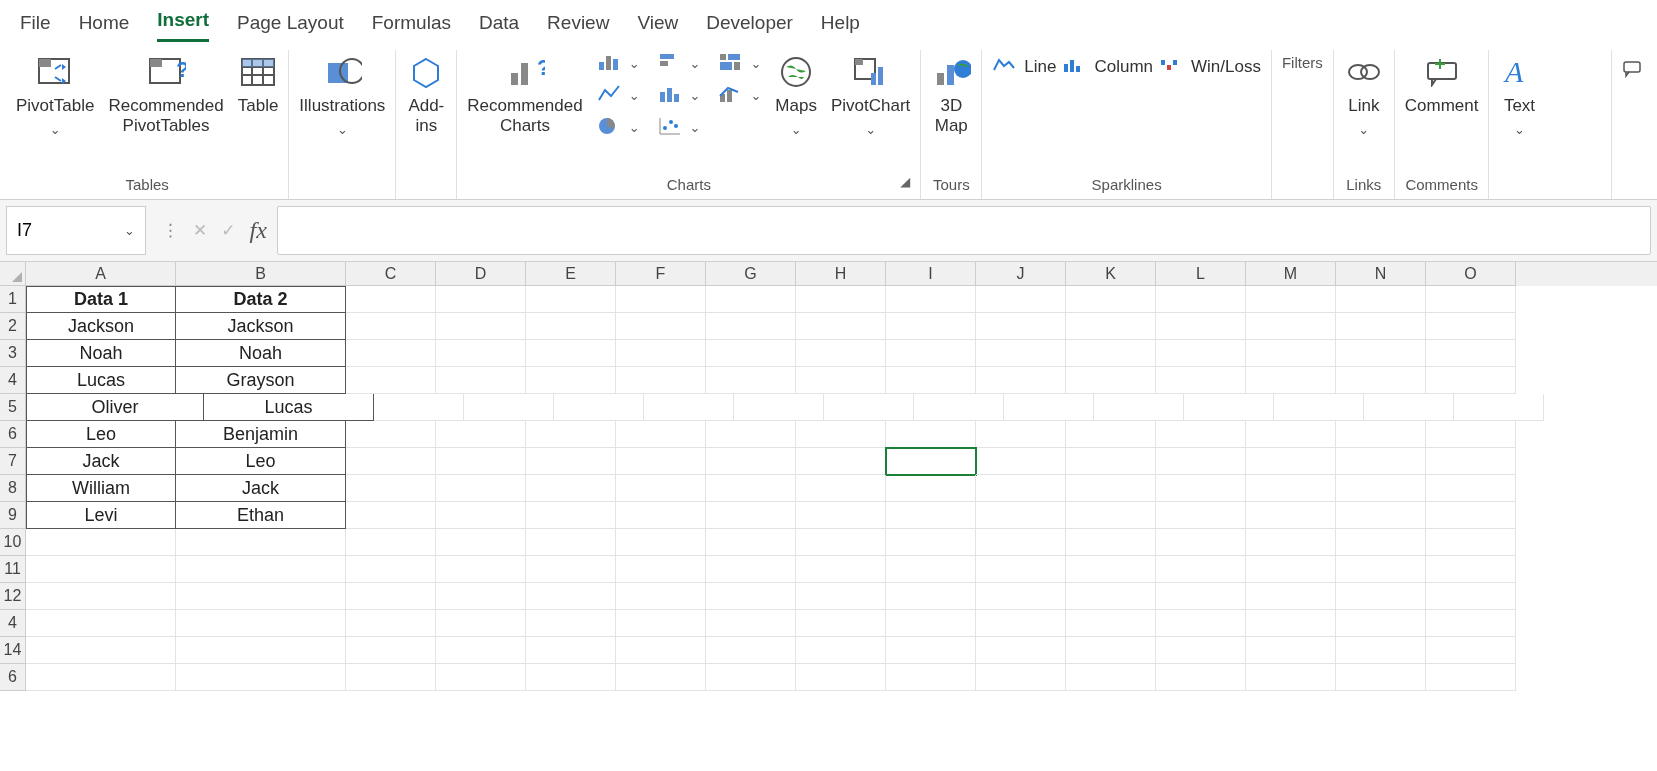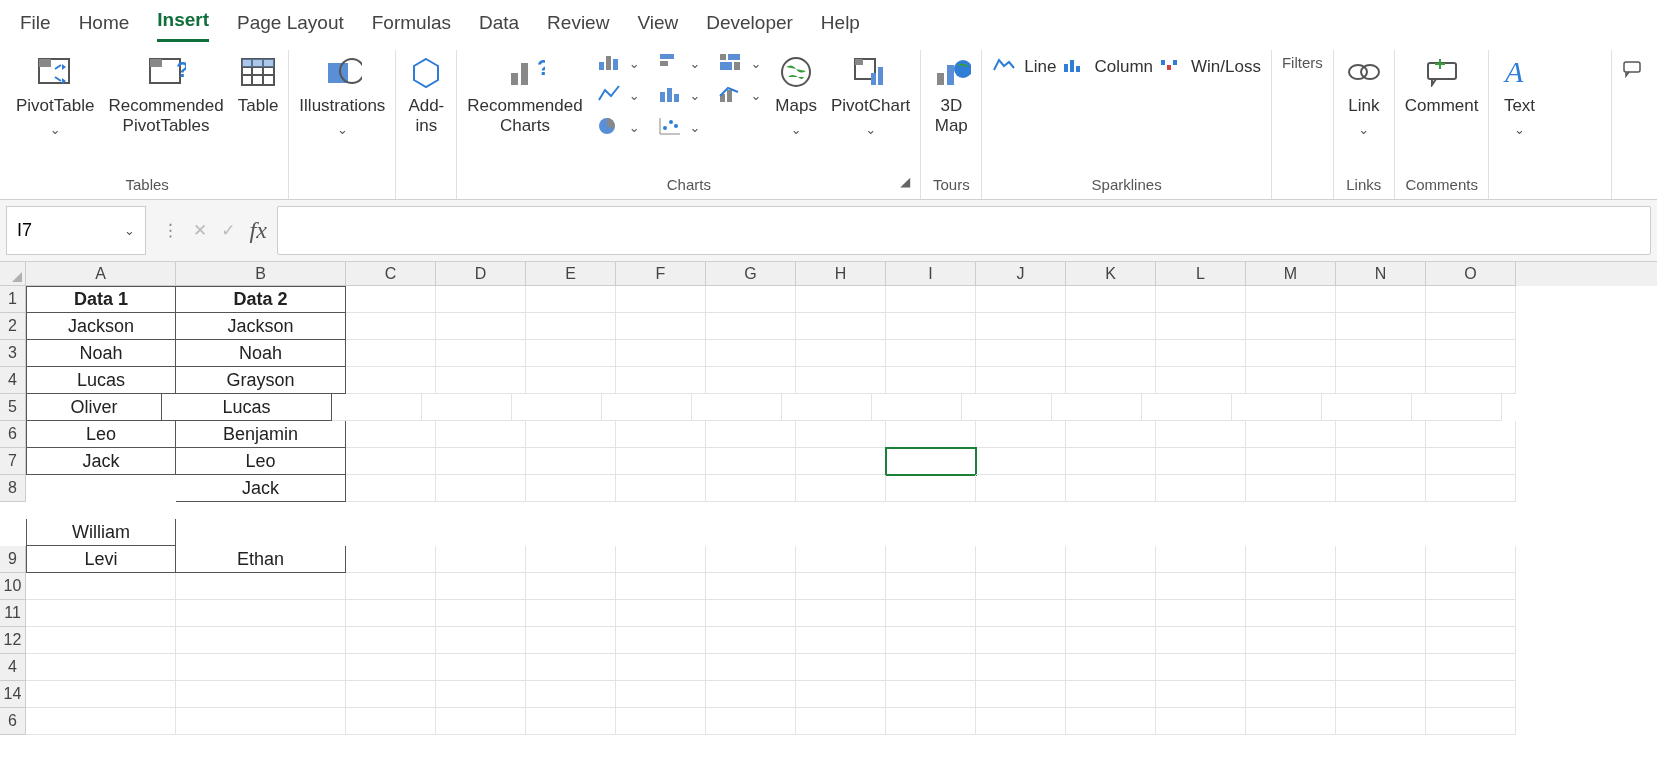--- a/index.html
+++ b/index.html
@@ -480,21 +480,21 @@
         <div class="cell" style="width: 90px;"></div>
         <div class="cell" style="width: 90px;"></div>
         <div class="cell" style="width: 90px;"></div>
         <div class="cell" style="width: 90px;"></div>
         <div class="cell" style="width: 90px;"></div>
         <div class="cell" style="width: 90px;"></div>
         <div class="cell" style="width: 90px;"></div>
       </div>
       <div class="row">
         <div class="rowhead">5</div>
-        <div class="cell data leftb" style="width: 136px;">Oliver</div>
+        <div class="cell data leftb" style="width: 178px;">Oliver</div>
         <div class="cell data" style="width: 170px;">Lucas</div>
         <div class="cell" style="width: 90px;"></div>
         <div class="cell" style="width: 90px;"></div>
         <div class="cell" style="width: 90px;"></div>
         <div class="cell" style="width: 90px;"></div>
         <div class="cell" style="width: 90px;"></div>
         <div class="cell" style="width: 90px;"></div>
         <div class="cell" style="width: 90px;"></div>
         <div class="cell" style="width: 90px;"></div>
         <div class="cell" style="width: 90px;"></div>
@@ -534,21 +534,21 @@
         <div class="cell selected" style="width: 90px;"></div>
         <div class="cell" style="width: 90px;"></div>
         <div class="cell" style="width: 90px;"></div>
         <div class="cell" style="width: 90px;"></div>
         <div class="cell" style="width: 90px;"></div>
         <div class="cell" style="width: 90px;"></div>
         <div class="cell" style="width: 90px;"></div>
       </div>
       <div class="row">
         <div class="rowhead">8</div>
-        <div class="cell data leftb" style="width: 150px; margin-top: 44px;">William</div>
+        <div class="cell data leftb" style="width: 150px;">William</div>
         <div class="cell data" style="width: 170px;">Jack</div>
         <div class="cell" style="width: 90px;"></div>
         <div class="cell" style="width: 90px;"></div>
         <div class="cell" style="width: 90px;"></div>
         <div class="cell" style="width: 90px;"></div>
         <div class="cell" style="width: 90px;"></div>
         <div class="cell" style="width: 90px;"></div>
         <div class="cell" style="width: 90px;"></div>
         <div class="cell" style="width: 90px;"></div>
         <div class="cell" style="width: 90px;"></div>

